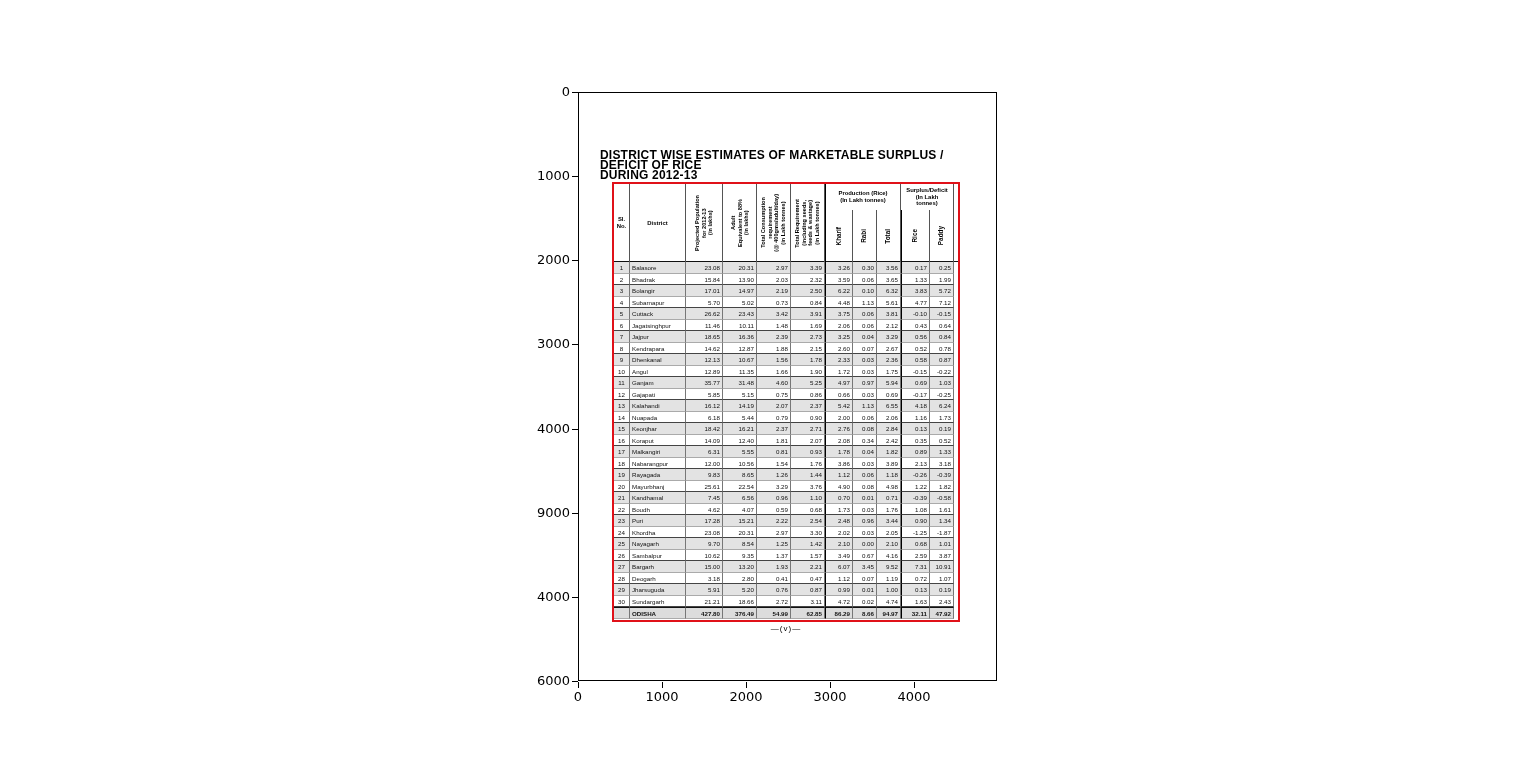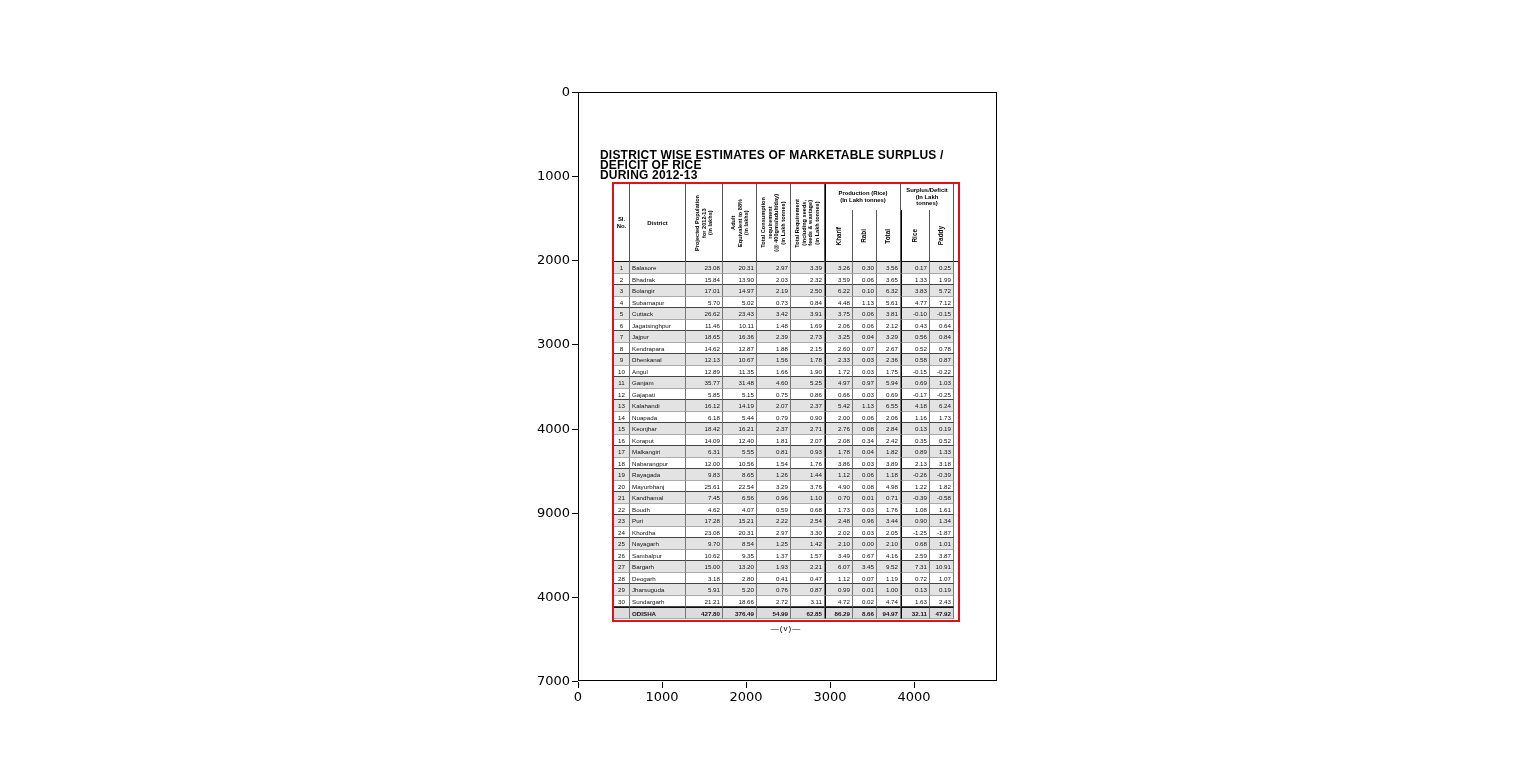--- a/index.html
+++ b/index.html
@@ -52,21 +52,21 @@
       <div class="ytick-label" style="left: 518px; top: 253.28px;">2000</div>
       <div class="ytick-mark" style="left: 572px; top: 260.28px;"></div>
       <div class="ytick-label" style="left: 518px; top: 337.42px;">3000</div>
       <div class="ytick-mark" style="left: 572px; top: 344.42px;"></div>
       <div class="ytick-label" style="left: 518px; top: 421.56px;">4000</div>
       <div class="ytick-mark" style="left: 572px; top: 428.56px;"></div>
       <div class="ytick-label" style="left: 518px; top: 505.7px;">9000</div>
       <div class="ytick-mark" style="left: 572px; top: 512.7px;"></div>
       <div class="ytick-label" style="left: 518px; top: 589.84px;">4000</div>
       <div class="ytick-mark" style="left: 572px; top: 596.84px;"></div>
-      <div class="ytick-label" style="left: 518px; top: 673.98px;">7000</div>
+      <div class="ytick-label" style="left: 518px; top: 673.98px;">6000</div>
       <div class="ytick-mark" style="left: 572px; top: 680.98px;"></div>
     </div>
   <div id="xticks">
       <div class="xtick-label" style="left: 548px; top: 690px;">0</div>
       <div class="xtick-mark" style="left: 578px; top: 682px;"></div>
       <div class="xtick-label" style="left: 632px; top: 690px;">1000</div>
       <div class="xtick-mark" style="left: 662px; top: 682px;"></div>
       <div class="xtick-label" style="left: 716px; top: 690px;">2000</div>
       <div class="xtick-mark" style="left: 746px; top: 682px;"></div>
       <div class="xtick-label" style="left: 800px; top: 690px;">3000</div>

